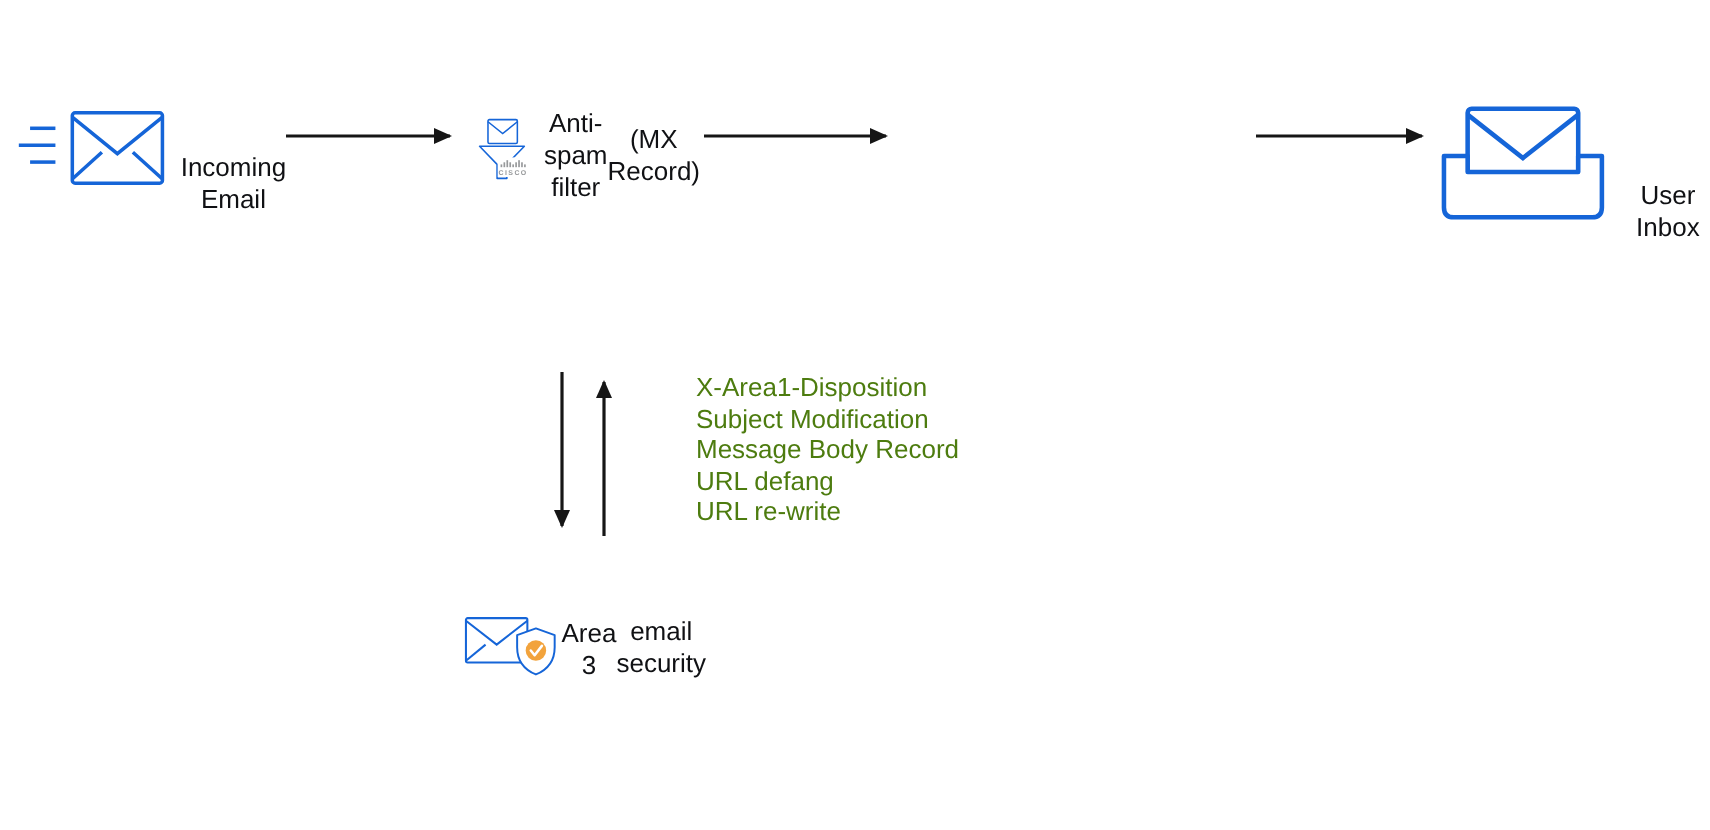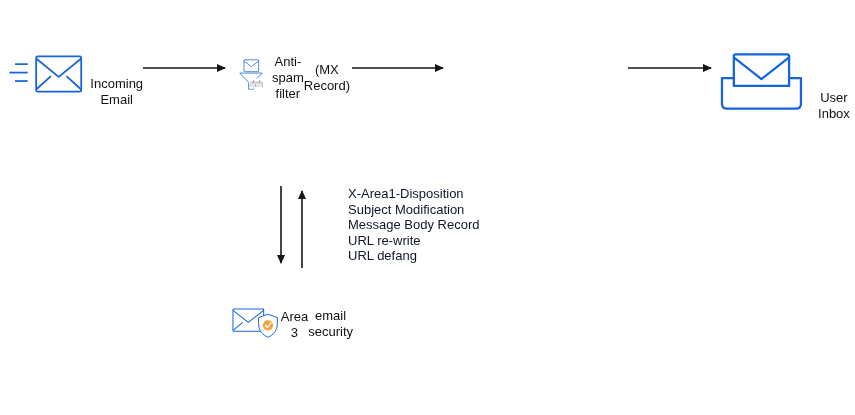--- a/index.html
+++ b/index.html
@@ -17,21 +17,21 @@
     position:relative;width:855px;height:415px;background:#ffffff;overflow:hidden;
   }
   .arrows{position:absolute;left:0;top:0;pointer-events:none;}
   .arrow{stroke:var(--arrow-black);stroke-width:1.6;}
   .node{position:absolute;display:flex;flex-direction:row;align-items:center;text-align:center;}
   .label{font-size:13px;line-height:16px;color:#101114;}
   .icon-row{display:flex;align-items:center;gap:18px;height:58px;}
   .stroke-blue{stroke:var(--envelope-blue);fill:none;stroke-width:2.5;stroke-linejoin:miter;}
   .fill-white-blue{stroke:var(--envelope-blue);fill:#ffffff;stroke-width:2.5;stroke-linejoin:round;}
   .cisco-text{fill:var(--logo-gray);font-family:"Liberation Sans",sans-serif;font-size:10px;font-weight:bold;letter-spacing:2px;}
-  .mods{position:absolute;left:348px;top:186px;font-size:13px;line-height:15.5px;color:#0f172a;}
+  .mods{position:absolute;left:348px;top:186px;font-size:13px;line-height:15.5px;color:#4d7c0f;}
   .mods div{white-space:nowrap;}
 </style>
 </head>
 <body>
 
 <div class="canvas">
 
   <svg class="arrows" width="855" height="415">
     <defs>
       <marker id="ah" markerWidth="11" markerHeight="9" refX="8" refY="4" orient="auto" markerUnits="userSpaceOnUse">
@@ -97,22 +97,22 @@
       </g>
       <path class="fill-white-blue" style="stroke-width:2.3" d="M2,26 L2,52 Q2,57 7,57 L77,57 Q82,57 82,52 L82,26 L70,26 L70,34 L14,34 L14,26 Z"></path>
     </svg>
     <div class="label" style="margin-top:48px;">User Inbox</div>
   </div>
 
   <div class="mods">
     <div>X-Area1-Disposition</div>
     <div>Subject Modification</div>
     <div>Message Body Record</div>
+    <div>URL defang</div>
     <div>URL re-write</div>
-    <div>URL defang</div>
   </div>
 
   <div class="node" style="left:227px;top:284px;width:126px;">
     <svg width="126" height="80" viewBox="0 0 126 80">
       <g>
         <rect class="fill-white-blue" style="stroke-width:2.4" x="14" y="5" width="72" height="52" rx="2"></rect>
         <path class="stroke-blue" style="stroke-width:2.4" d="M14,8 L50,36 L86,8"></path>
         <path class="stroke-blue" style="stroke-width:2.4" d="M14,55 L37,36"></path>
       </g>
       <g>

